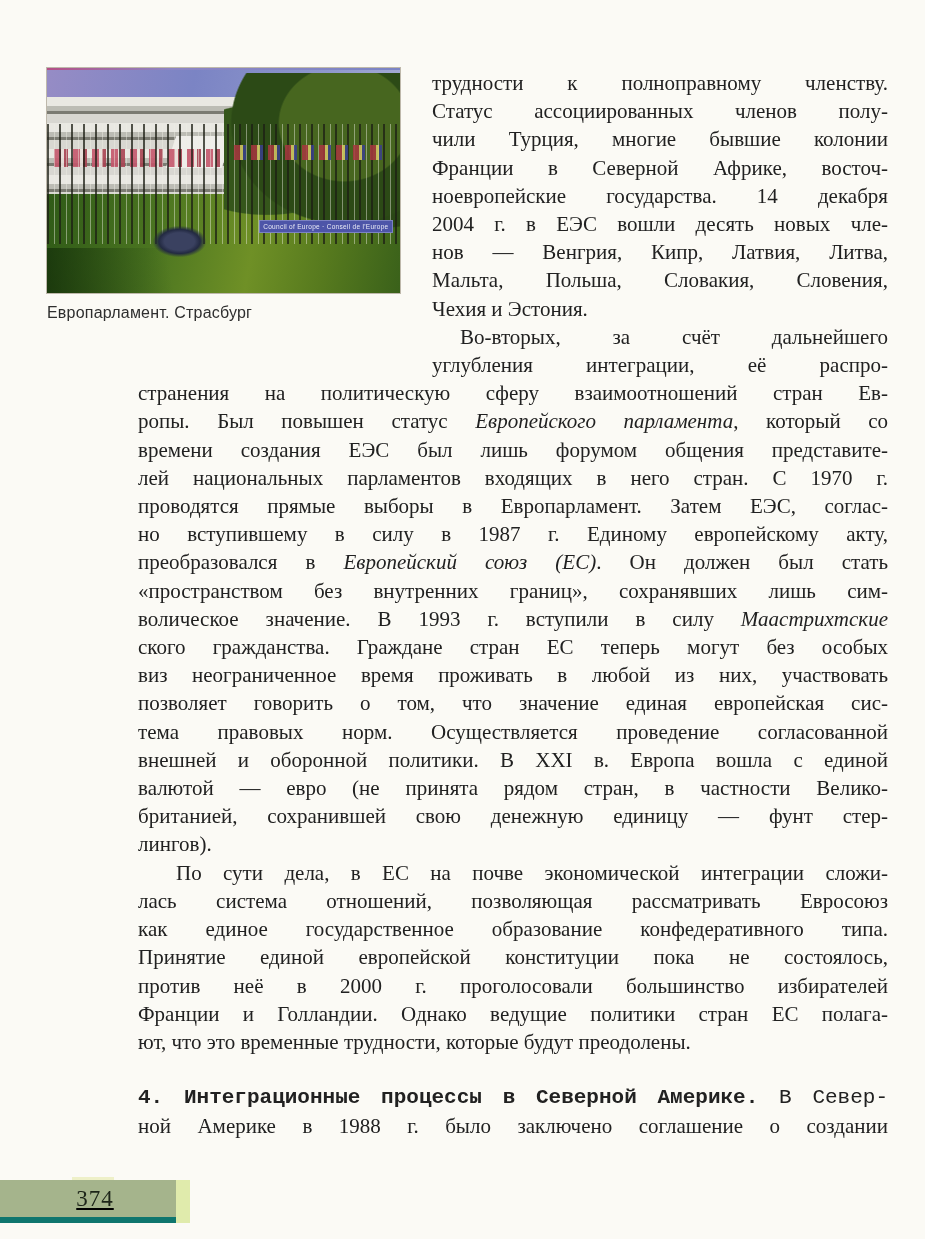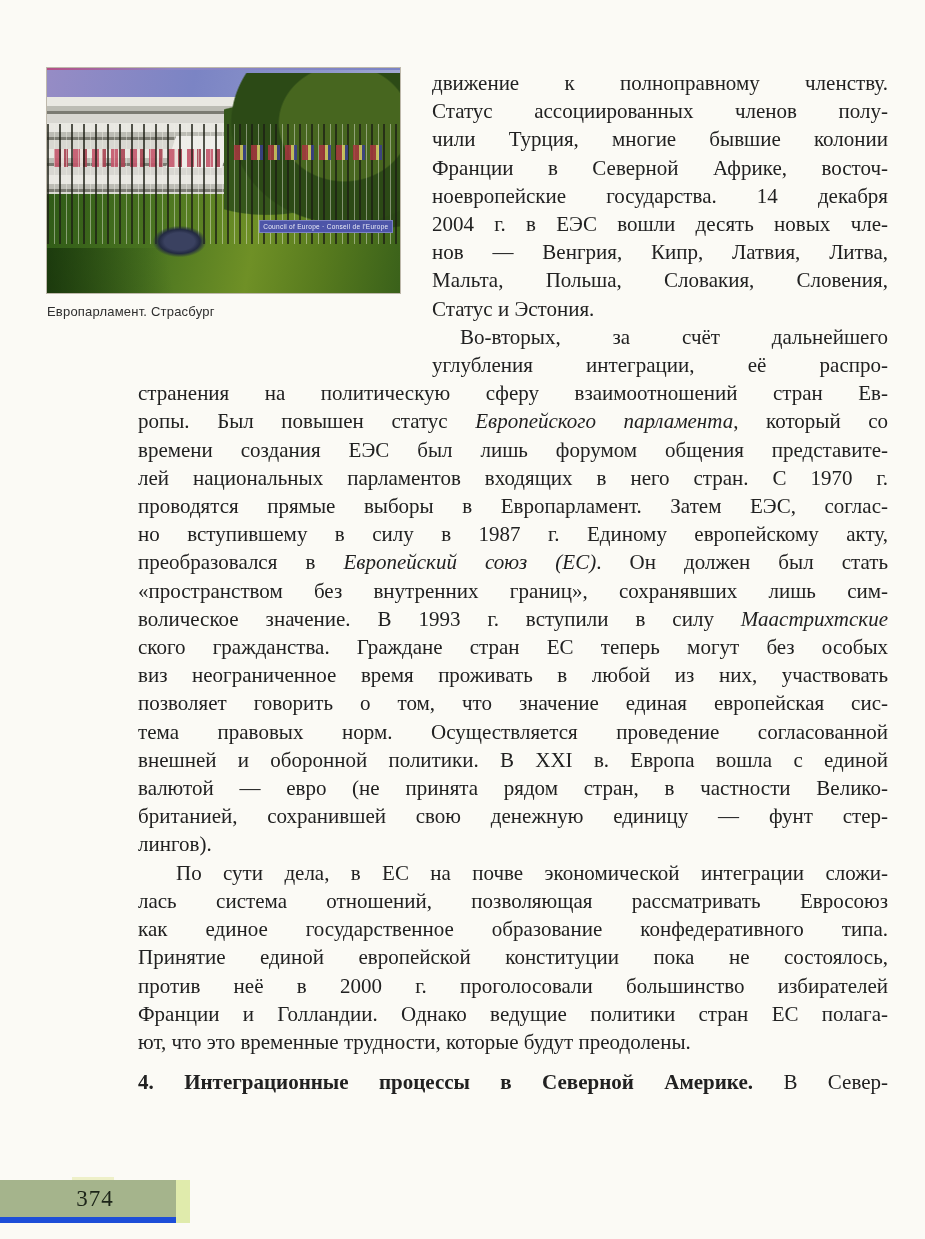--- a/index.html
+++ b/index.html
@@ -48,39 +48,39 @@
     display:flex;align-items:center;justify-content:center;overflow:hidden;
     color:#e9eaf6;font-family:"Liberation Sans",sans-serif;font-size:6.5px;
     letter-spacing:.3px;white-space:nowrap;}
   .photo .bush{position:absolute;left:30%;top:70%;width:15%;height:14%;
     background:radial-gradient(ellipse at 50% 50%,#3a4160 0 40%,#232a42 55%,rgba(0,0,0,0) 72%);}
   .photo .shadow{position:absolute;left:0;bottom:0;width:48%;height:20%;
     background:linear-gradient(80deg,rgba(8,28,4,.55),rgba(0,0,0,0) 72%);}
   .figure figcaption{
     margin-top:11px;
     font-family:"Liberation Sans",sans-serif;
-    font-size:13px;color:#2e2e2e;letter-spacing:.2px;
+    font-size:16px;color:#2e2e2e;letter-spacing:.2px;
   }
 
   
   .text-block{
     position:absolute;left:138px;top:69px;width:750px;
     font-size:21px;line-height:28.2px;color:#212121;
   }
   .line{text-align:justify;text-align-last:justify;-moz-text-align-last:justify;}
   .line.narrow{margin-left:294px;}
   .line.last{text-align-last:left;-moz-text-align-last:left;}
   .line span.i{font-style:italic;}
   .line span.b{font-weight:700;}
 
   
   .page-number-box{
     position:absolute;left:0;top:1180px;width:190px;height:37px;
-    background:#a5b48c;border-bottom:6px solid #1d4ed8;
-    display:flex;align-items:center;justify-content:center;
+    background:#a5b48c;border-bottom:6px solid #0f766e;
+    display:flex;align-items:center;justify-content:center;text-decoration:underline;
   }
   .page-number-box::after{
     content:"";position:absolute;right:0;top:0;width:14px;height:43px;
     background:#e0ebac;
   }
   .page-number-box::before{
     content:"";position:absolute;left:72px;top:-3px;width:42px;height:3px;
     background:#eef0c8;
   }
   .page-number{
@@ -107,29 +107,29 @@
       <div class="sign">
         <span>Council of Europe · Conseil de l'Europe</span>
       </div>
       <div class="bush"></div>
       <div class="shadow"></div>
     </div>
     <figcaption>Европарламент. Страсбург</figcaption>
   </figure>
 
   <div class="text-block">
-      <div class="line narrow"><span>движение к полноправному членству.</span></div>
+      <div class="line narrow"><span>трудности к полноправному членству.</span></div>
       <div class="line narrow"><span>Статус ассоциированных членов полу-</span></div>
       <div class="line narrow"><span>чили Турция, многие бывшие колонии</span></div>
       <div class="line narrow"><span>Франции в Северной Африке, восточ-</span></div>
       <div class="line narrow"><span>ноевропейские государства. 14 декабря</span></div>
       <div class="line narrow"><span>2004 г. в ЕЭС вошли десять новых чле-</span></div>
       <div class="line narrow"><span>нов — Венгрия, Кипр, Латвия, Литва,</span></div>
       <div class="line narrow"><span>Мальта, Польша, Словакия, Словения,</span></div>
-      <div class="line narrow last"><span>Статус и Эстония.</span></div>
+      <div class="line narrow last"><span>Чехия и Эстония.</span></div>
       <div class="line narrow" style="text-indent: 28px;"><span>Во-вторых, за счёт дальнейшего</span></div>
       <div class="line narrow"><span>углубления интеграции, её распро-</span></div>
       <div class="line"><span>странения на политическую сферу взаимоотношений стран Ев-</span></div>
       <div class="line"><span>ропы. Был повышен статус </span><span class="i">Европейского парламента</span><span>, который со</span></div>
       <div class="line"><span>времени создания ЕЭС был лишь форумом общения представите-</span></div>
       <div class="line"><span>лей национальных парламентов входящих в него стран. С 1970 г.</span></div>
       <div class="line"><span>проводятся прямые выборы в Европарламент. Затем ЕЭС, соглас-</span></div>
       <div class="line"><span>но вступившему в силу в 1987 г. Единому европейскому акту,</span></div>
       <div class="line"><span>преобразовался в </span><span class="i">Европейский союз (ЕС)</span><span>. Он должен был стать</span></div>
       <div class="line"><span>«пространством без внутренних границ», сохранявших лишь сим-</span></div>
@@ -142,20 +142,21 @@
       <div class="line"><span>валютой — евро (не принята рядом стран, в частности Велико-</span></div>
       <div class="line"><span>британией, сохранившей свою денежную единицу — фунт стер-</span></div>
       <div class="line last"><span>лингов).</span></div>
       <div class="line" style="text-indent: 38px;"><span>По сути дела, в ЕС на почве экономической интеграции сложи-</span></div>
       <div class="line"><span>лась система отношений, позволяющая рассматривать Евросоюз</span></div>
       <div class="line"><span>как единое государственное образование конфедеративного типа.</span></div>
       <div class="line"><span>Принятие единой европейской конституции пока не состоялось,</span></div>
       <div class="line"><span>против неё в 2000 г. проголосовали большинство избирателей</span></div>
       <div class="line"><span>Франции и Голландии. Однако ведущие политики стран ЕС полага-</span></div>
       <div class="line last"><span>ют, что это временные трудности, которые будут преодолены.</span></div>
-      <div class="line" style="margin-top: 12px;"><span class="b">4. Интеграционные процессы в Северной Америке.</span><span> В Север-</span></div>
+      <div class="line" style="margin-top: 28px; font-family: Liberation Mono, monospace;"><span class="b">4. Интеграционные процессы в Северной Америке.</span><span> В Север-</span></div>
+      <div class="line"><span>ной Америке в 1988 г. было заключено соглашение о создании</span></div>
     </div>
 
   <div class="page-number-box">
     <span class="page-number">374</span>
   </div>
 
 </div>
 
 </body></html>

